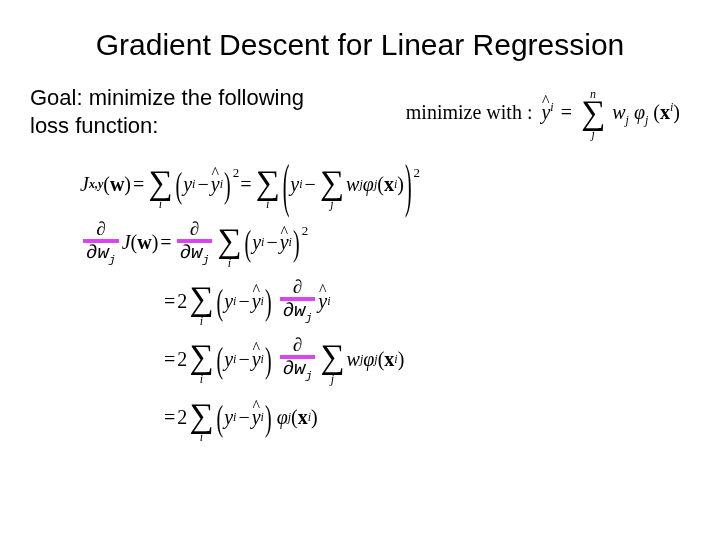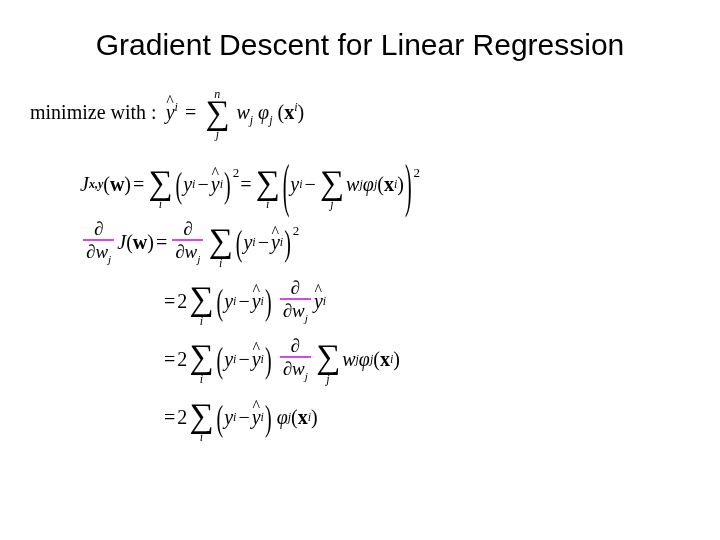--- a/index.html
+++ b/index.html
@@ -89,21 +89,21 @@
   
   .frac {
     display: inline-flex;
     flex-direction: column;
     align-items: center;
     vertical-align: middle;
     margin: 0 3px;
     line-height: 1;
   }
   .frac .num { padding: 0 3px 1px 3px; font-size: 0.95em; }
-  .frac .den { border-top: 2px solid #d946ef; padding: 1px 3px 0 3px; font-size: 0.95em; }
+  .frac .den { border-top: 4px solid #d946ef; padding: 1px 3px 0 3px; font-size: 0.95em; font-family: Liberation Mono, monospace; }
   
   .paren-l, .paren-r {
     display: inline-block;
     transform: scaleY(1.8);
     transform-origin: center;
     margin: 0 1px;
   }
   .bigparen-l, .bigparen-r {
     display: inline-block;
     transform: scaleY(3.0);
@@ -120,20 +120,21 @@
   .ms { margin: 0 2px; }
 </style>
 </head>
 <body>
 
 <div class="slide">
 
   <h1 class="title">Gradient Descent for Linear Regression</h1>
 
   <div class="row1">
+    <div class="goal">Goal: minimize the following loss function:</div>
 
     <div class="predict">
       <span>minimize with :</span>
       <span class="ms"> </span>
       <span class="it hat">y</span><span class="sup">i</span>
       <span class="ms">=</span>
       <span class="sum">
         <span class="above">n</span>
         <span class="sigma">∑</span>
         <span class="below">j</span>

